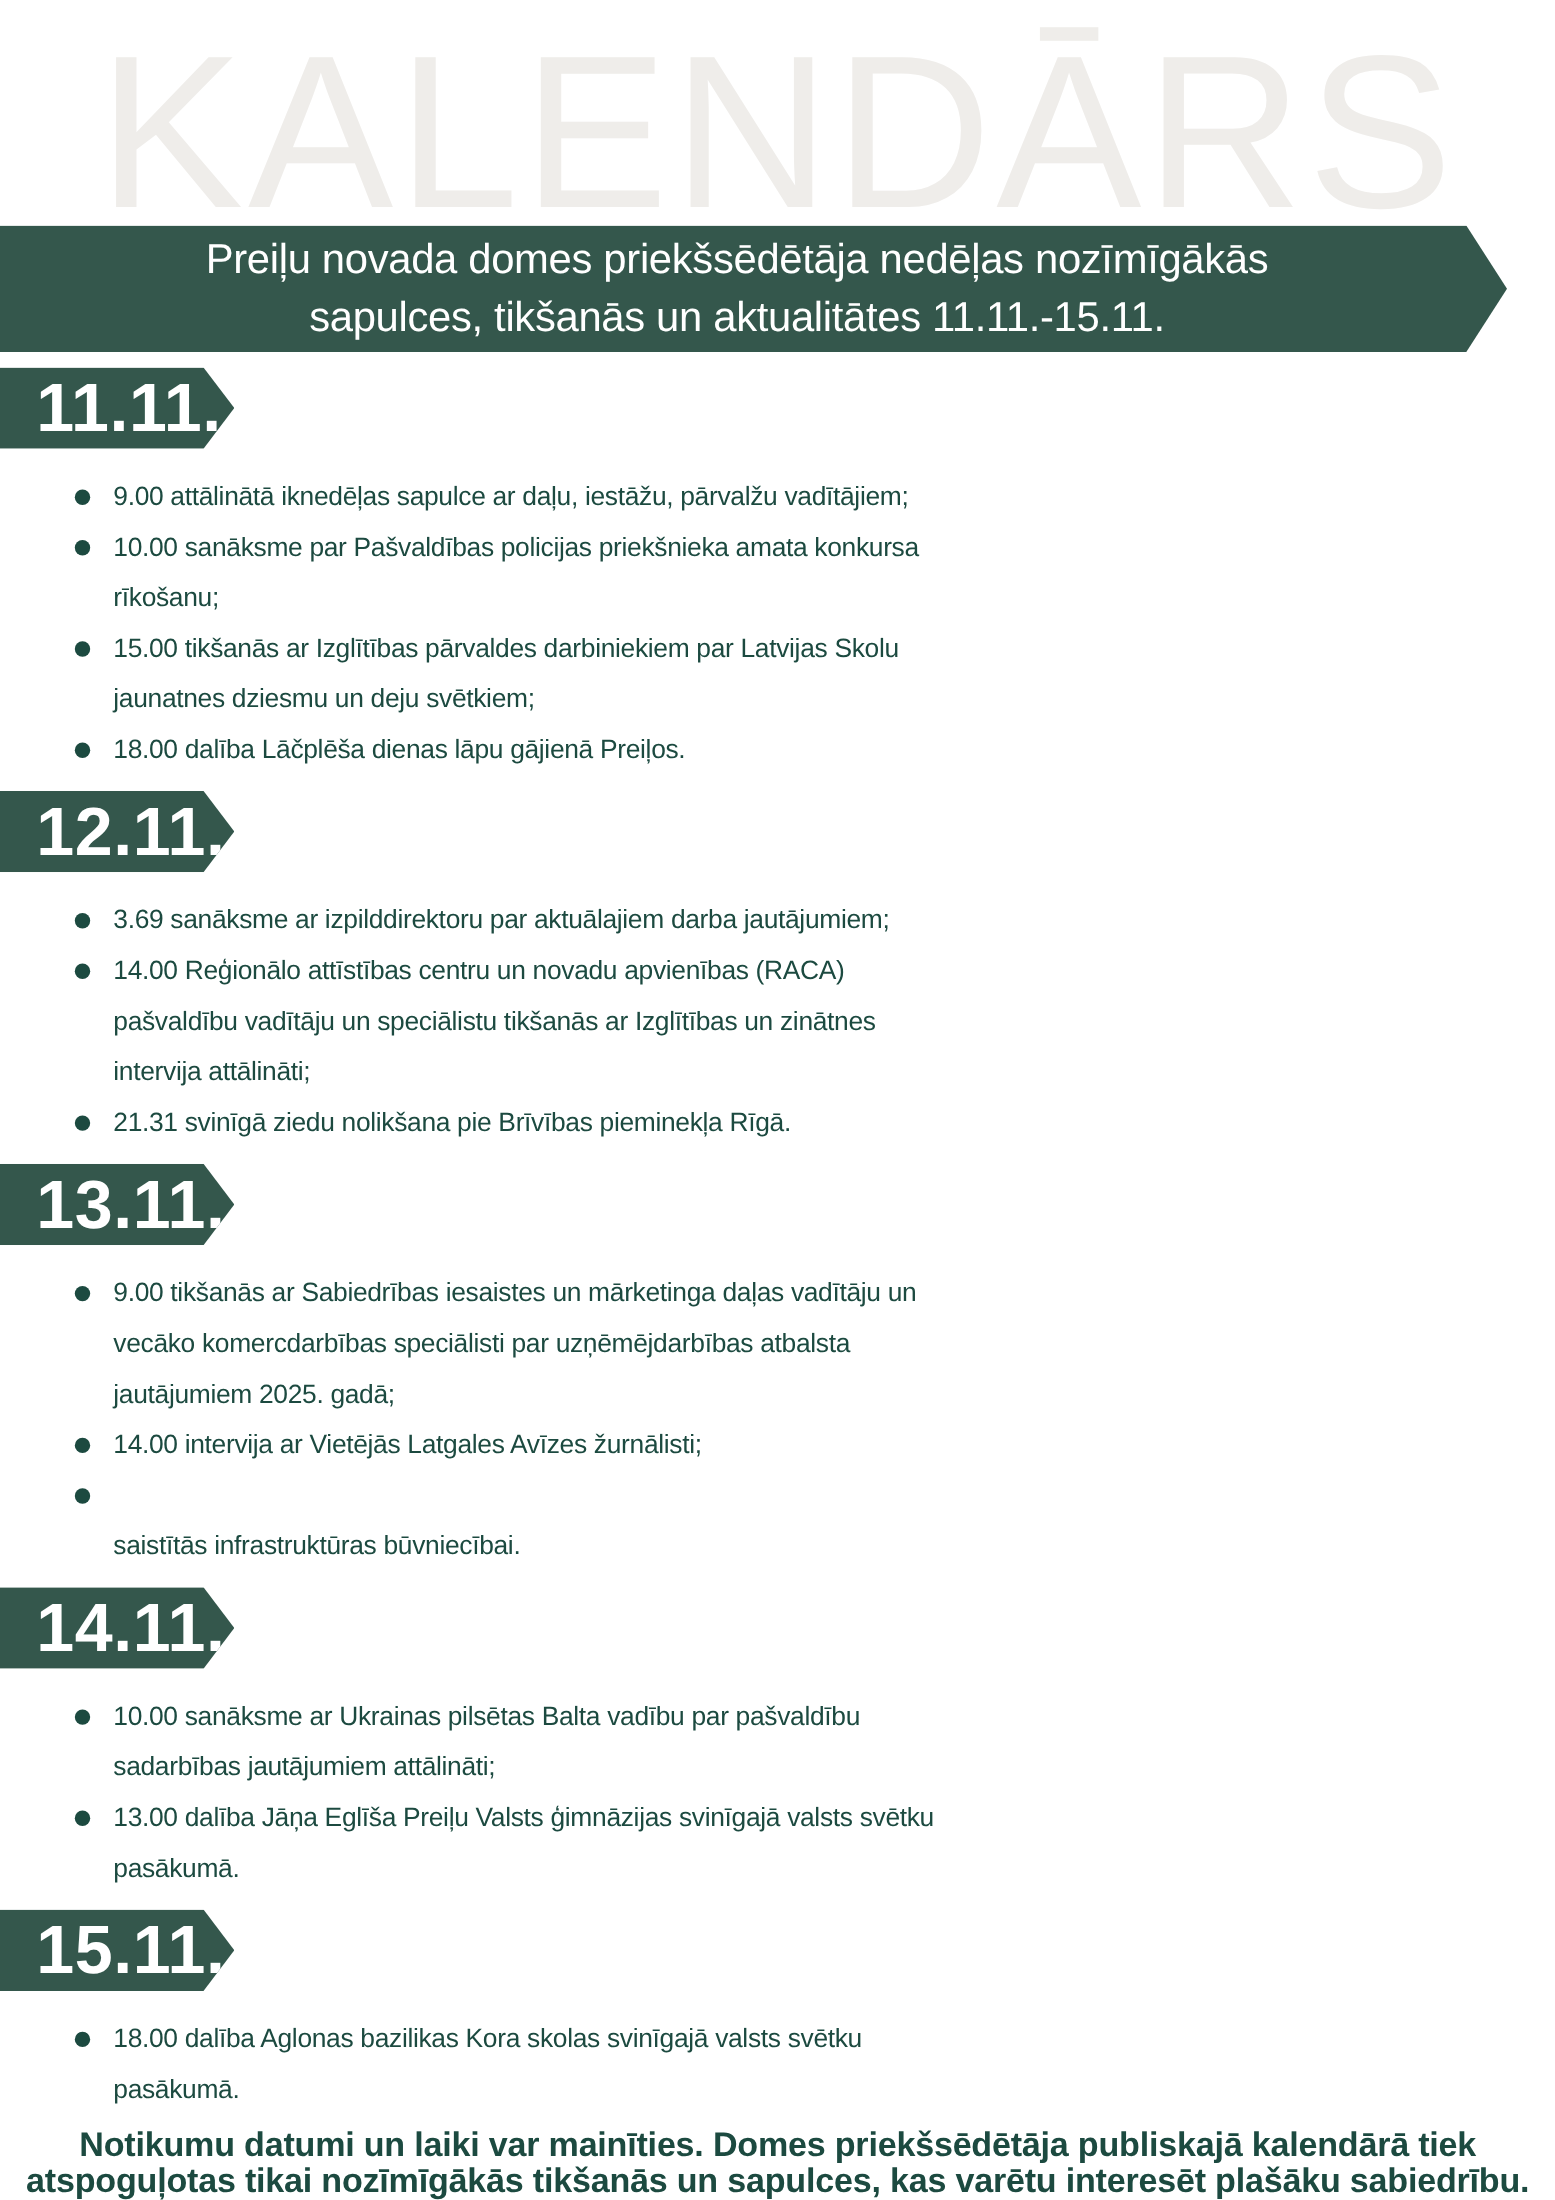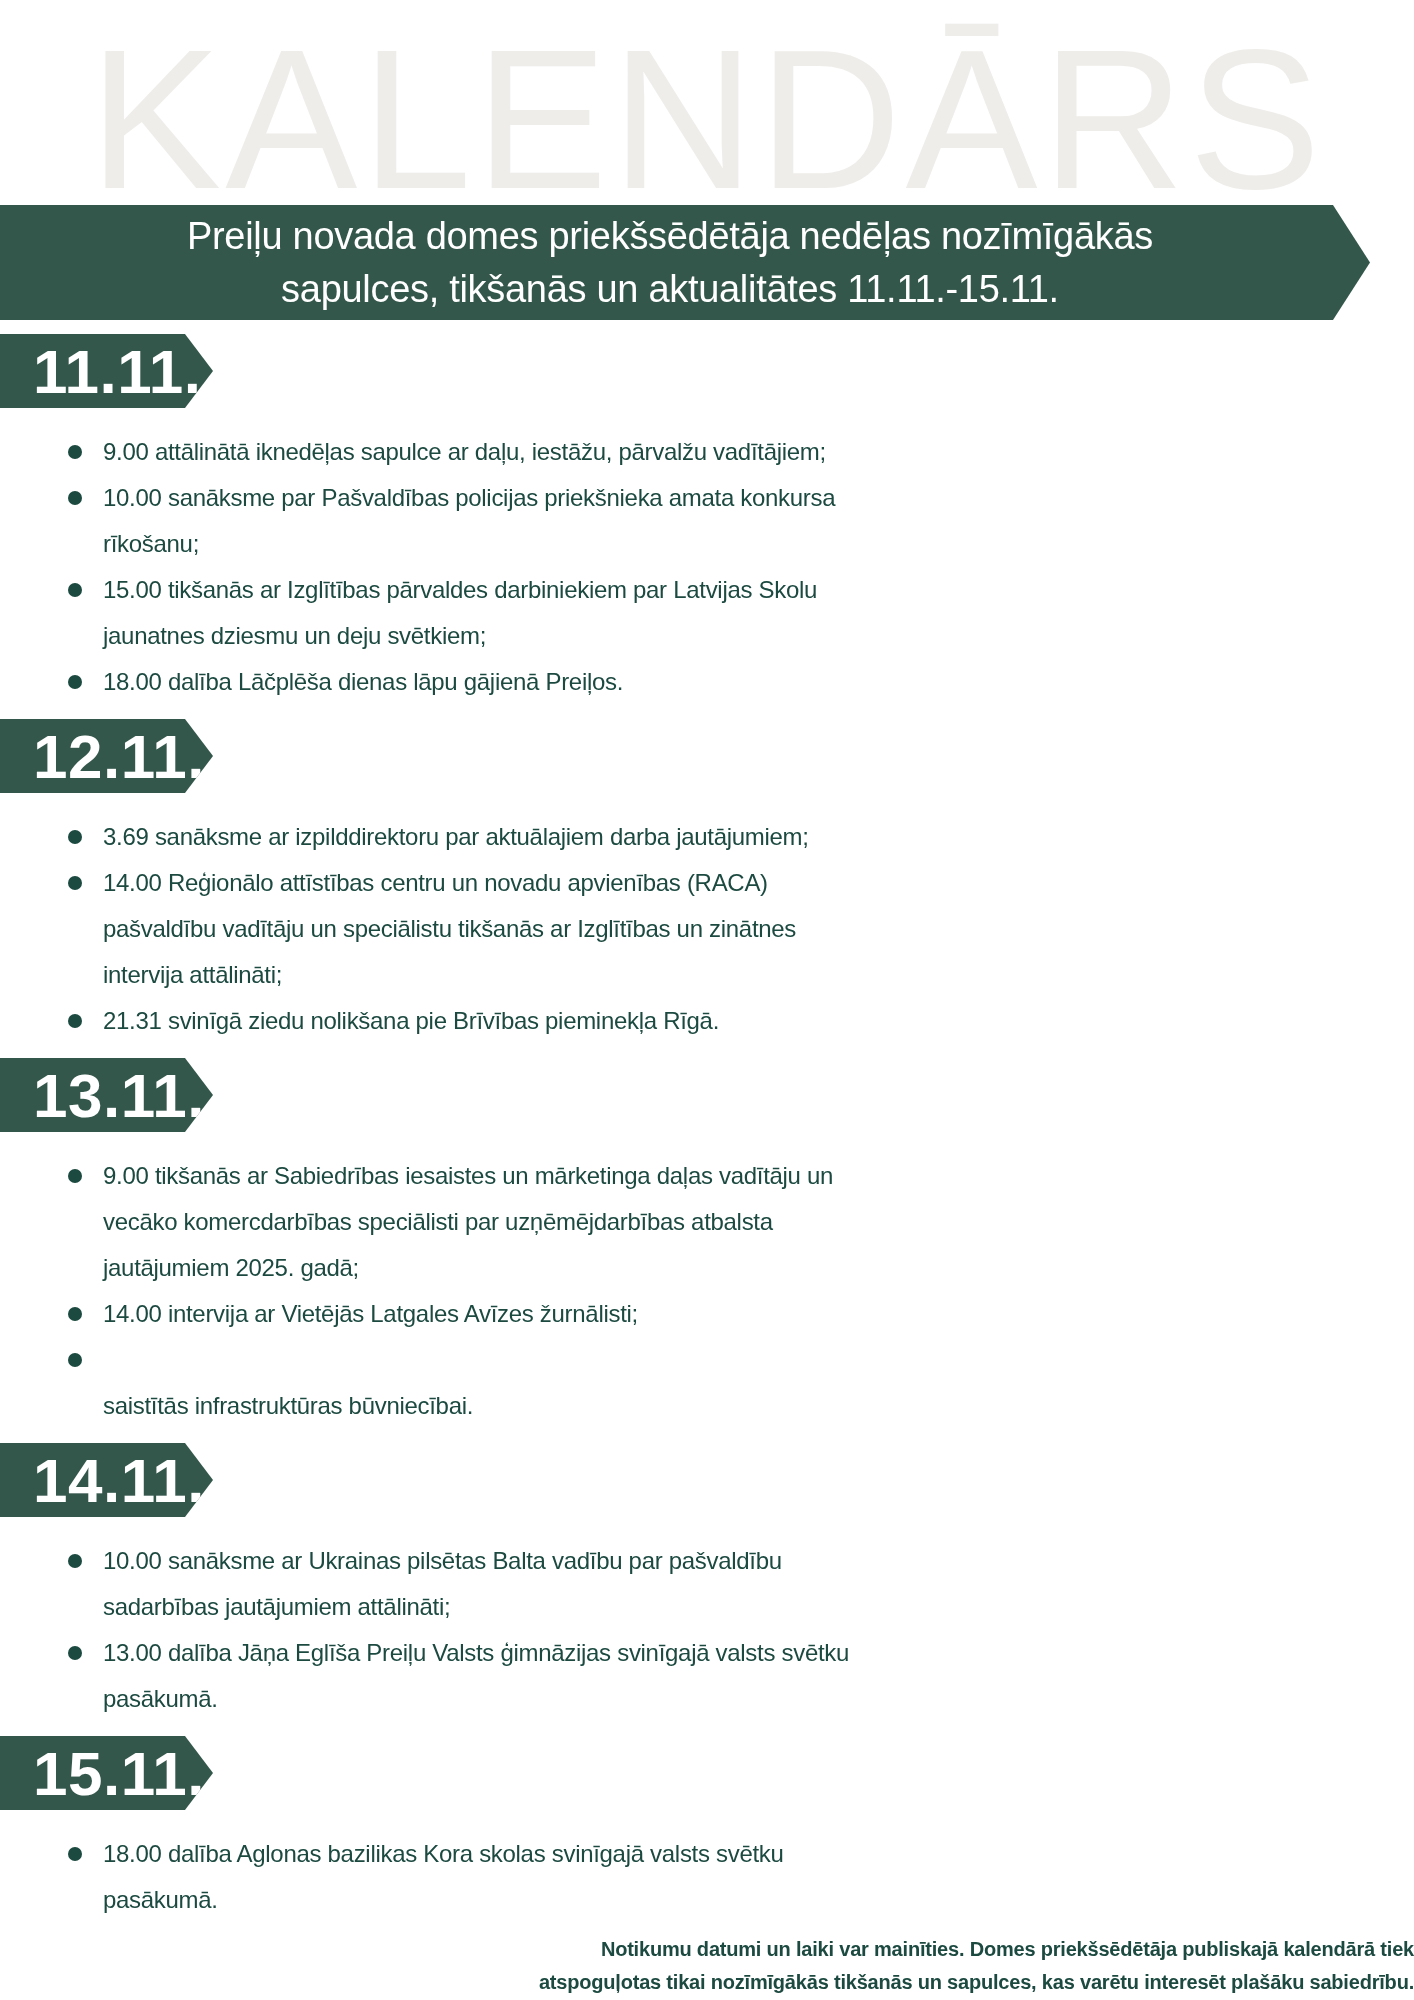--- a/index.html
+++ b/index.html
@@ -58,23 +58,23 @@
     color:var(--text-green);
   }
   ul.events li::before{
     content:"";
     position:absolute;left:6px;top:16px;
     width:14px;height:14px;border-radius:50%;
     background:var(--text-green);
   }
   footer.note{
     margin-top:10px;
-    text-align:right;
+    text-align:center;
     font-weight:bold;
-    font-size:20px;line-height:33px;letter-spacing:-0.2px;
+    font-size:31px;line-height:33px;letter-spacing:-0.2px;
     color:var(--text-green);
   }
 </style>
 </head>
 <body>
 
 <div class="page">
 
   <div class="hero">
     <div class="watermark">KALENDĀRS</div>

